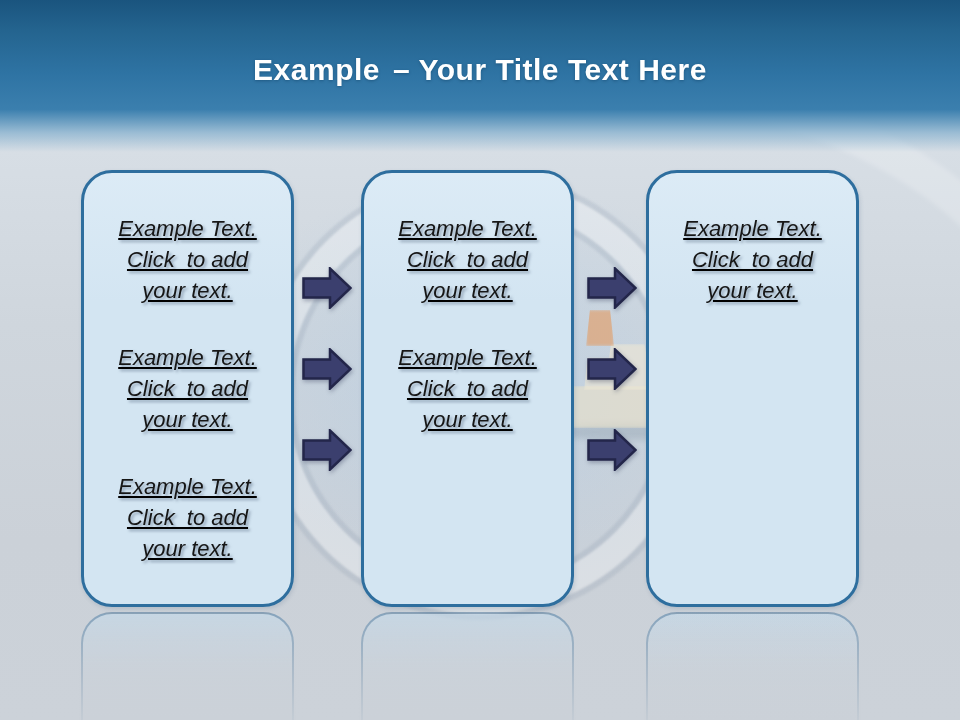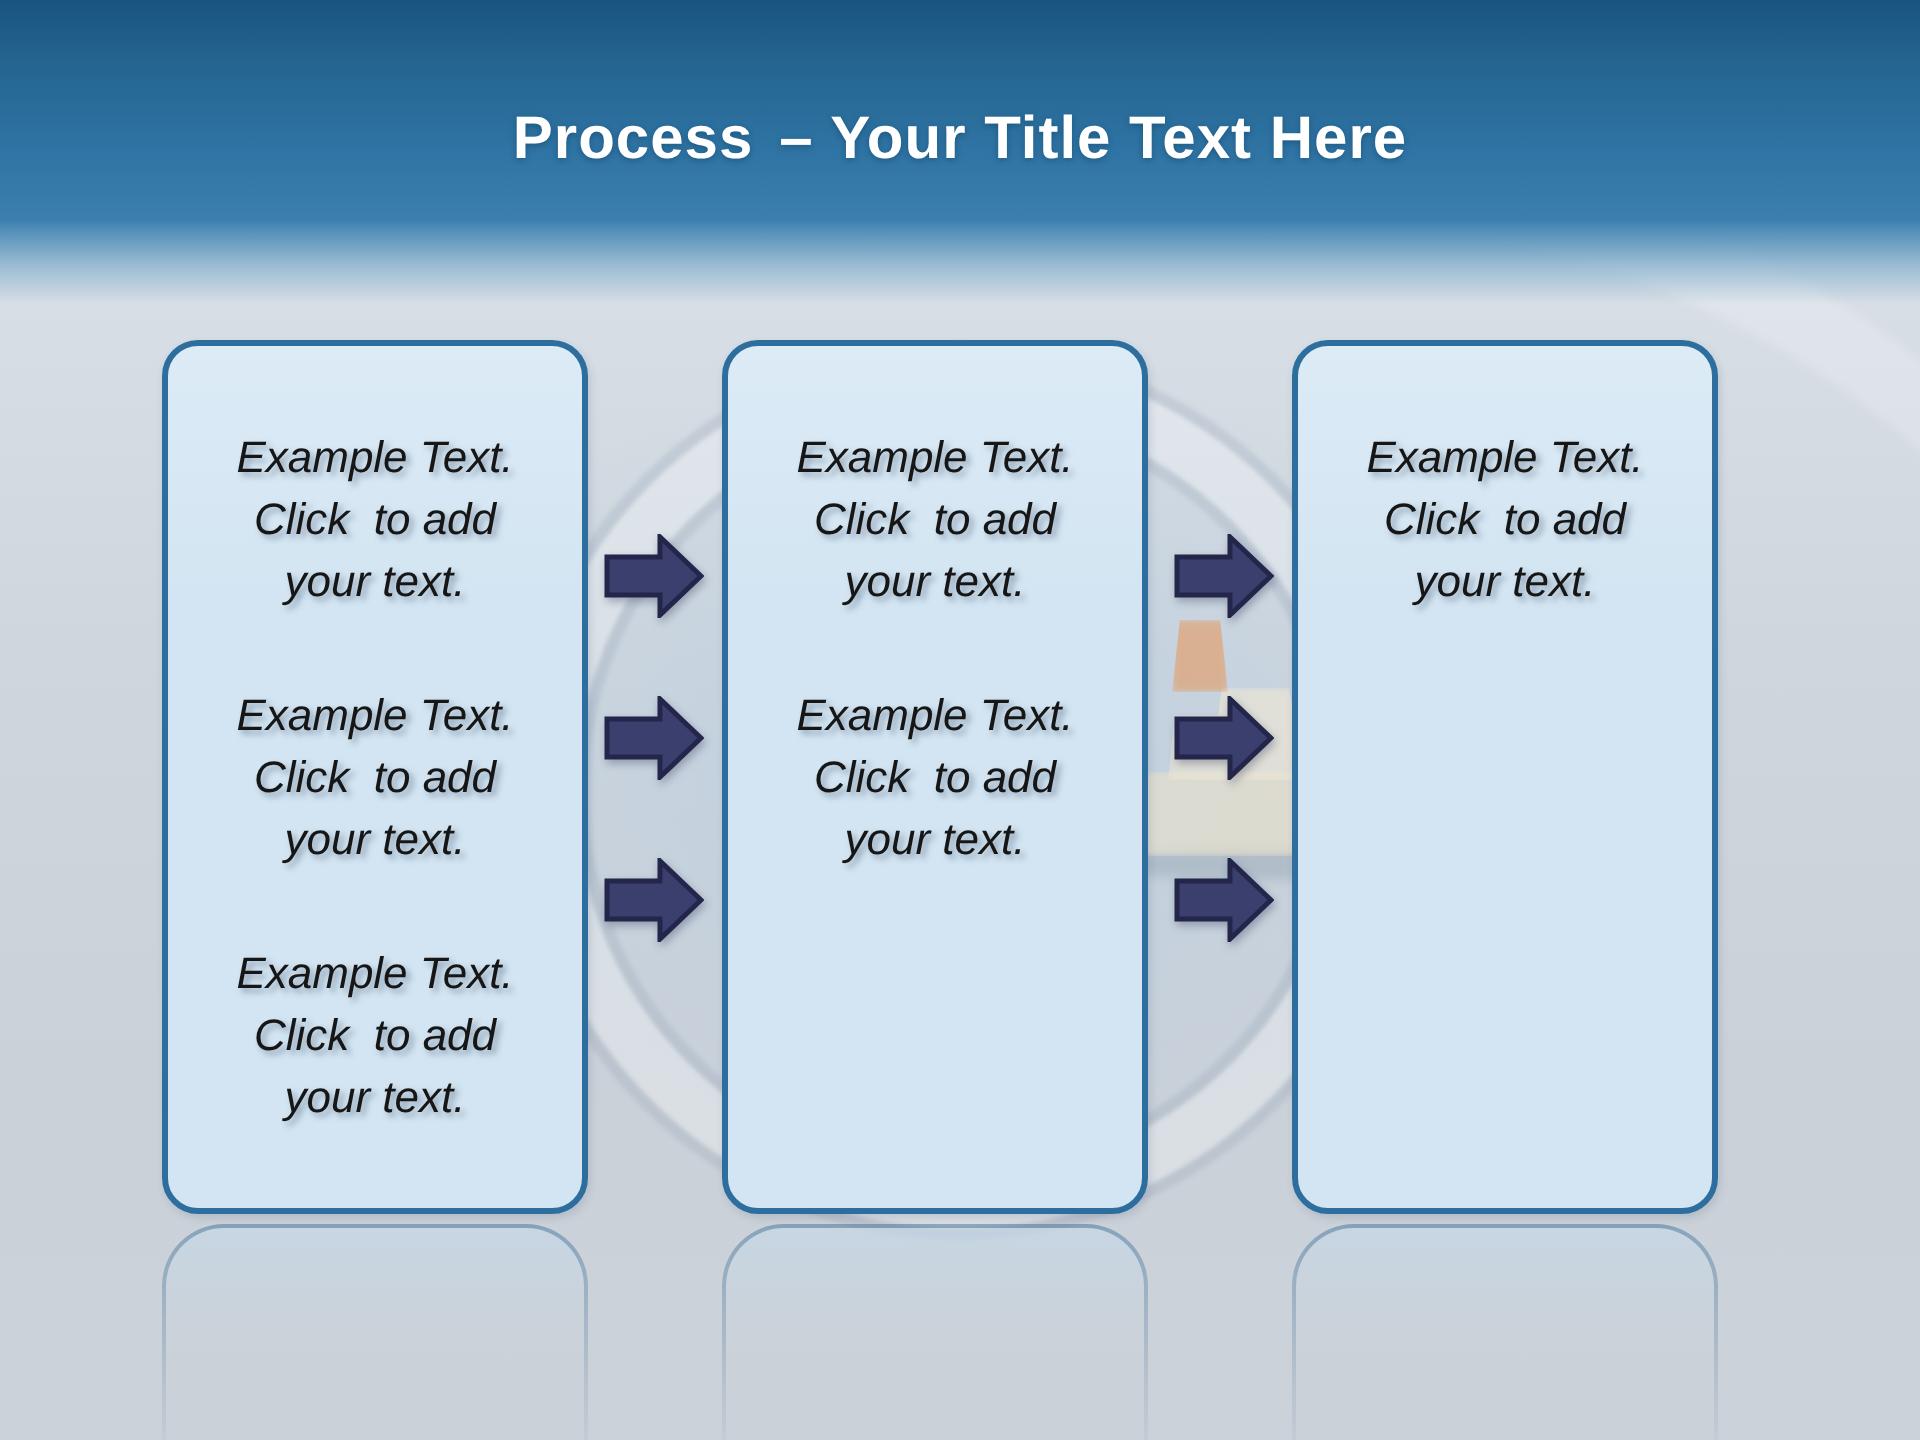--- a/index.html
+++ b/index.html
@@ -38,22 +38,22 @@
   .header{position:absolute;left:0;top:0;width:960px;height:152px;z-index:2;
     background:linear-gradient(180deg,var(--header_top) 0%,#24648f 20%,var(--header_mid) 48%,#3b7fae 72%,rgba(142,181,208,.85) 87%,rgba(223,231,238,0) 100%);}
   .title{position:absolute;left:0;top:53px;width:100%;text-align:center;color:var(--title);
     font-size:30px;letter-spacing:.5px;text-shadow:0 1px 3px rgba(0,40,70,.35);font-weight:400;}
   .title .t-bold{font-weight:700;}
   .title .t-rest{font-weight:700;margin-left:13px;}
 
   
   .panel{position:absolute;top:170px;width:213px;height:437px;z-index:3;
     background:linear-gradient(180deg,var(--panel_fill_top) 0%,var(--panel_fill) 30%);
-    border:3px solid var(--panel_border);border-radius:18px;padding-top:40px;
-    box-shadow:1px 2px 4px rgba(60,90,120,.18);}
+    border:3px solid var(--panel_border);border-radius:31px;padding-top:40px;
+    box-shadow:1px 2px 4px rgba(60,90,120,.18);text-decoration:underline;}
   .panel.p1{left:81px;} .panel.p2{left:361px;} .panel.p3{left:646px;}
   .para{margin:0 6px 36px;cursor:text;}
   .line{font-style:italic;font-size:22px;line-height:31px;color:var(--text);text-align:center;
     white-space:pre;text-shadow:2px 2px 3px rgba(90,110,135,.60);}
 
   
   .arrow-col{position:absolute;top:267px;display:flex;flex-direction:column;gap:39px;z-index:4;}
   .arrow-col.c1{left:302px;} .arrow-col.c2{left:587px;}
   .arrow{width:50px;height:42px;display:block;filter:drop-shadow(1px 2px 2px rgba(40,50,80,.35));}
 
@@ -74,21 +74,21 @@
   <div class="ring"></div>
   <div class="swoosh s1"></div>
   <div class="swoosh s2"></div>
   <div class="ship ship-water"></div>
   <div class="ship ship-hull"></div>
   <div class="ship ship-super"></div>
   <div class="ship ship-funnel"></div>
   <div class="ship ship-mast"></div>
 
   <div class="header">
-    <h1 class="title"><span class="t-bold">Process</span><span class="t-rest">– Your Title Text Here</span></h1>
+    <h1 class="title"><span class="t-bold">Example</span><span class="t-rest">– Your Title Text Here</span></h1>
   </div>
 
   <div class="refl r1"></div>
   <div class="refl r2"></div>
   <div class="refl r3"></div>
 
   <div class="panel p1">
     <div class="para">
       <div class="line">Example Text.</div>
       <div class="line">Click  to add</div>

